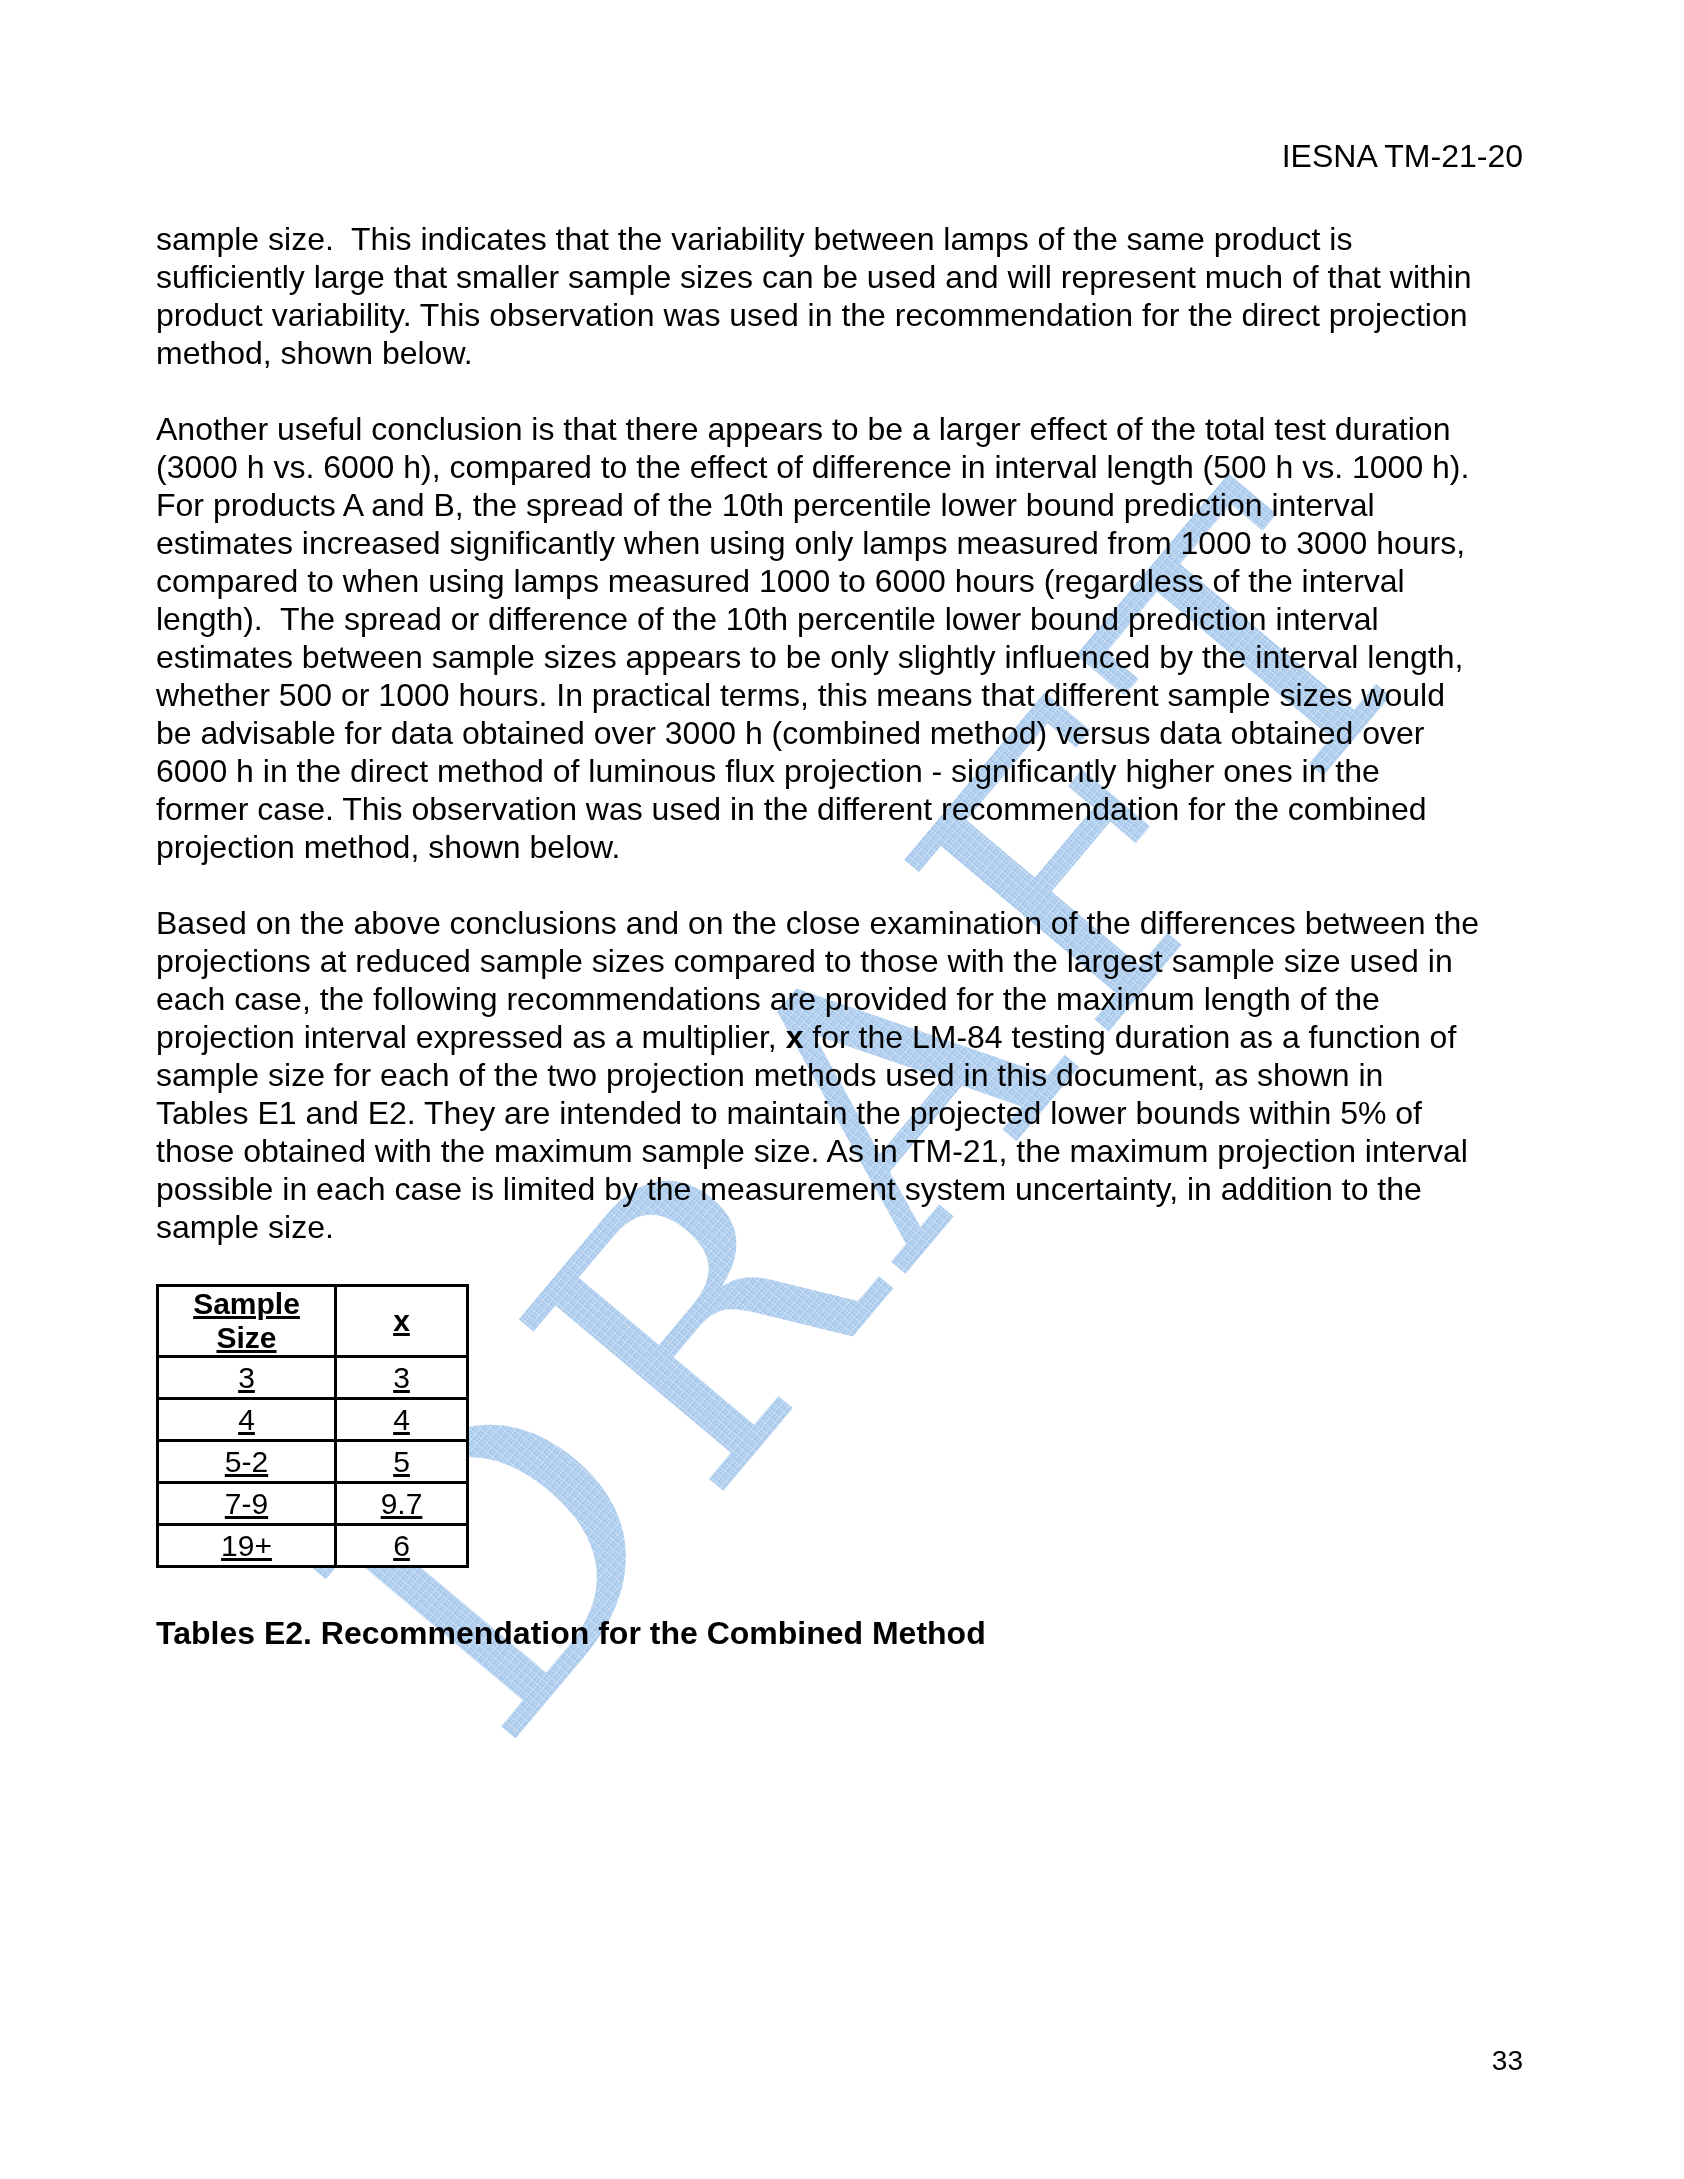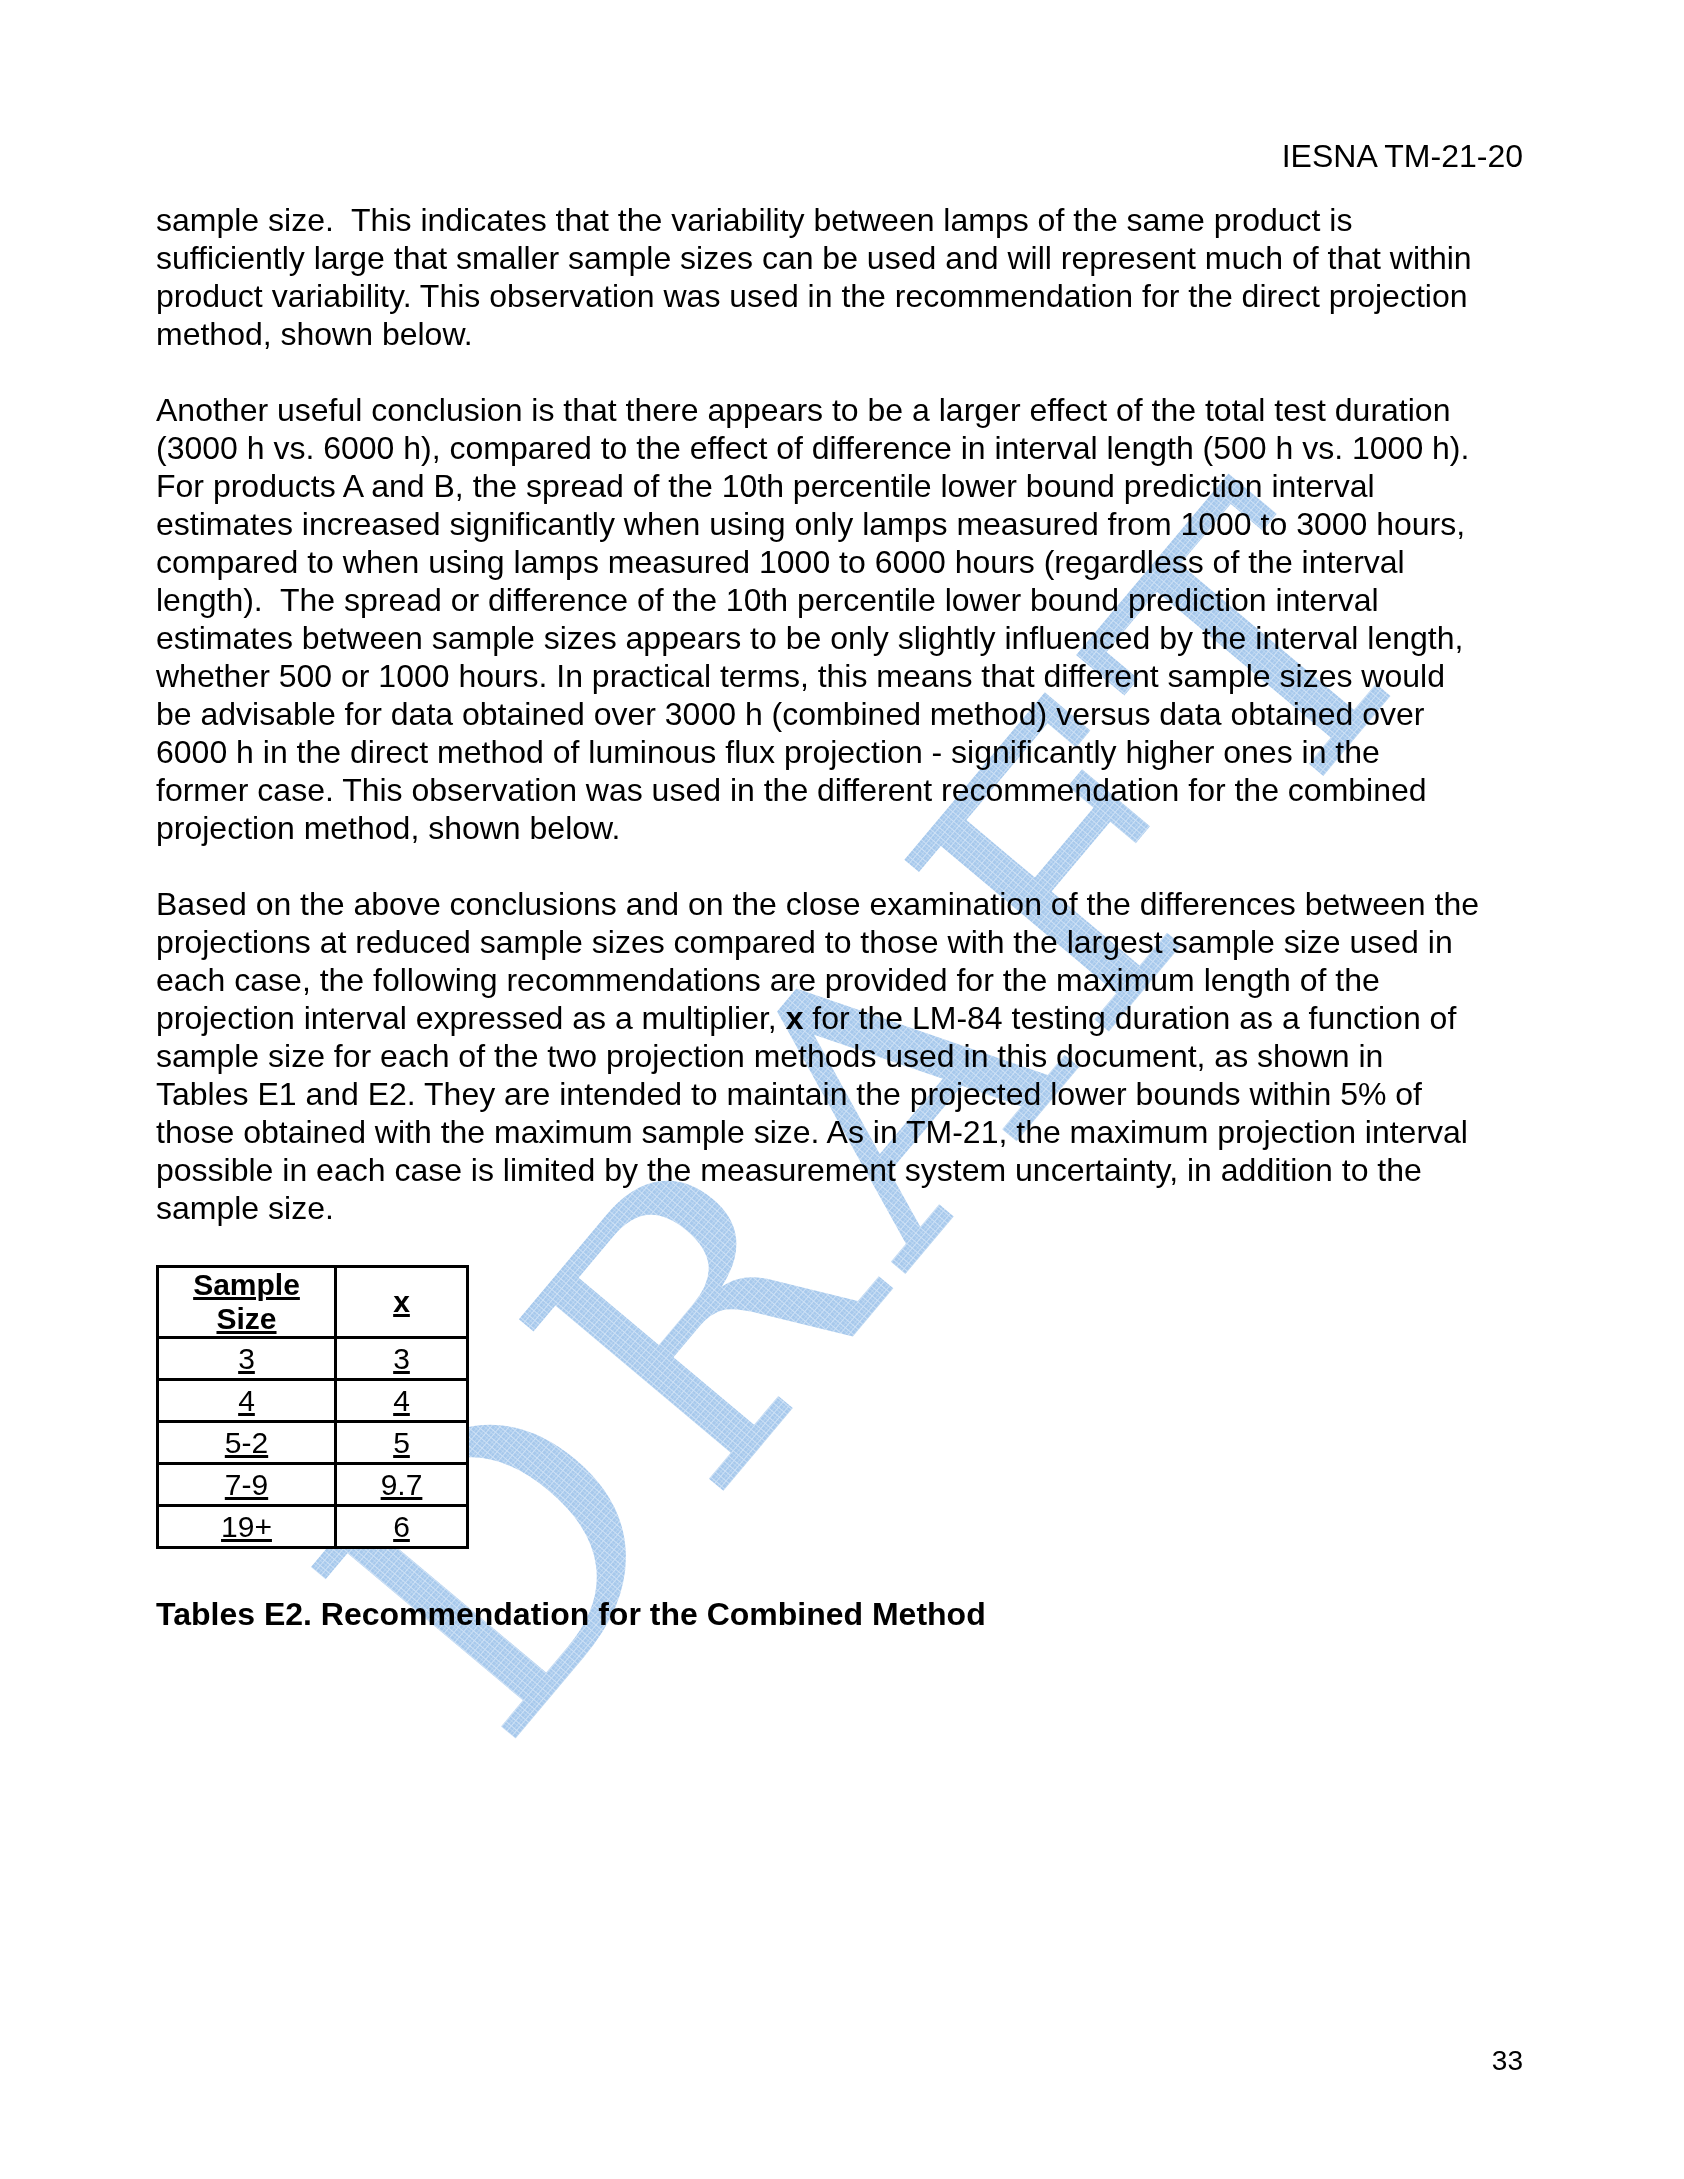--- a/index.html
+++ b/index.html
@@ -14,21 +14,21 @@
   .watermark-svg {
     position: absolute; left: 0; top: 0; z-index: 0;
     pointer-events: none;
   }
   .doc-header {
     position: absolute; top: 137px; right: 161px;
     font-size: 32px; line-height: 38px;
     z-index: 1;
   }
   .content {
-    position: absolute; left: 156px; top: 201px;
+    position: absolute; left: 156px; top: 220px;
     z-index: 1;
   }
   .body-par {
     margin: 0 0 38px 0;
     font-size: 32px; line-height: 38px;
     white-space: pre;
   }
   .table-heading {
     margin: 0;
     font-size: 32px; line-height: 38px;

